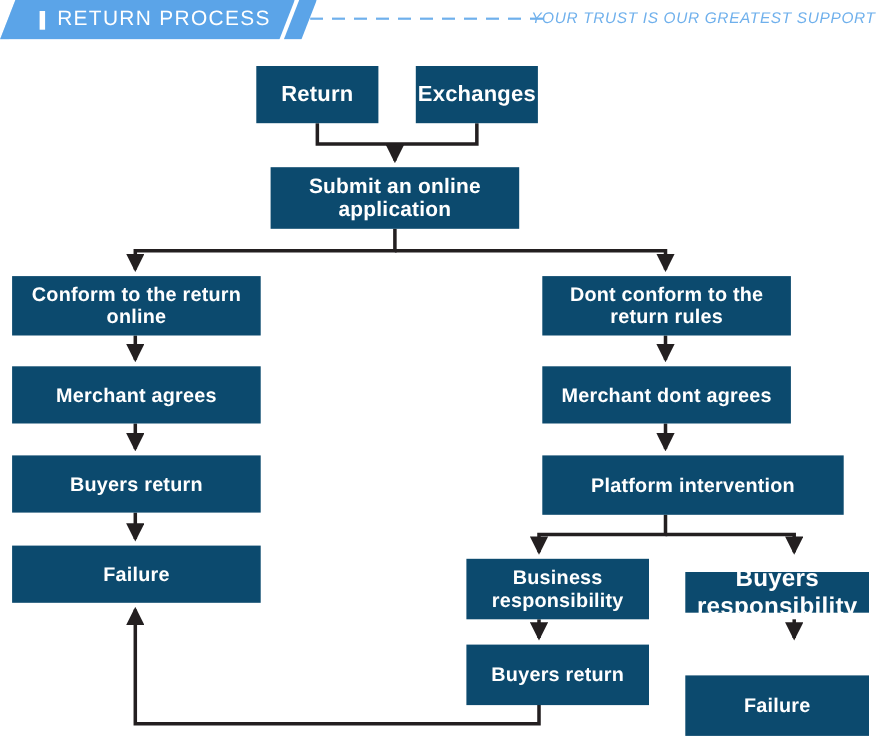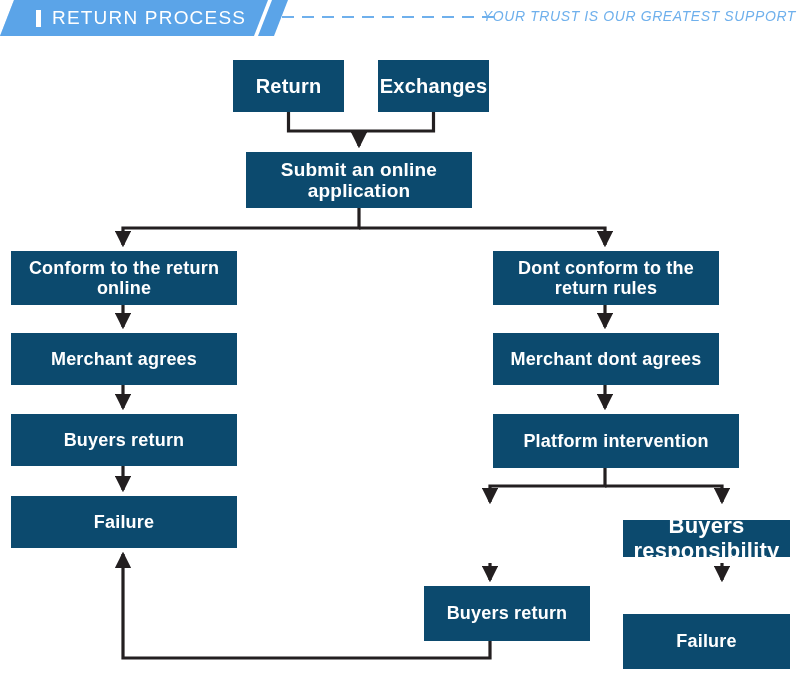--- a/index.html
+++ b/index.html
@@ -160,24 +160,25 @@
   <div class="node" style="left:11px; top:251px; width:226px; height:54px; font-size:18px;">Conform to the return online</div>
 
   <div class="node" style="left:493px; top:251px; width:226px; height:54px; font-size:18px;">Dont conform to the return rules</div>
 
   <div class="node" style="left:11px; top:333px; width:226px; height:52px; font-size:18px;">Merchant agrees</div>
 
   <div class="node" style="left:493px; top:333px; width:226px; height:52px; font-size:18px;">Merchant dont agrees</div>
 
   <div class="node" style="left:11px; top:414px; width:226px; height:52px; font-size:18px;">Buyers return</div>
 
-  <div class="node" style="left:493px; top:414px; width:246px; height:54px; font-size:18px;">Platform intervention</div>
+  <div class="node" style="left:493px; top:414px; width:274px; height:54px; font-size:18px;">Platform intervention</div>
 
   <div class="node" style="left:11px; top:496px; width:226px; height:52px; font-size:18px;">Failure</div>
 
+  <div class="node" style="left:424px; top:508px; width:166px; height:55px; font-size:18px;">Business responsibility</div>
 
   <div class="node" style="left:623px; top:520px; width:167px; height:37px; font-size:22px;">Buyers responsibility</div>
 
   <div class="node" style="left:424px; top:586px; width:166px; height:55px; font-size:18px;">Buyers return</div>
 
   <div class="node" style="left:623px; top:586px; width:167px; height:55px; font-size:18px;margin-top:28px;">Failure</div>
 
 </div>
 
 </body></html>

